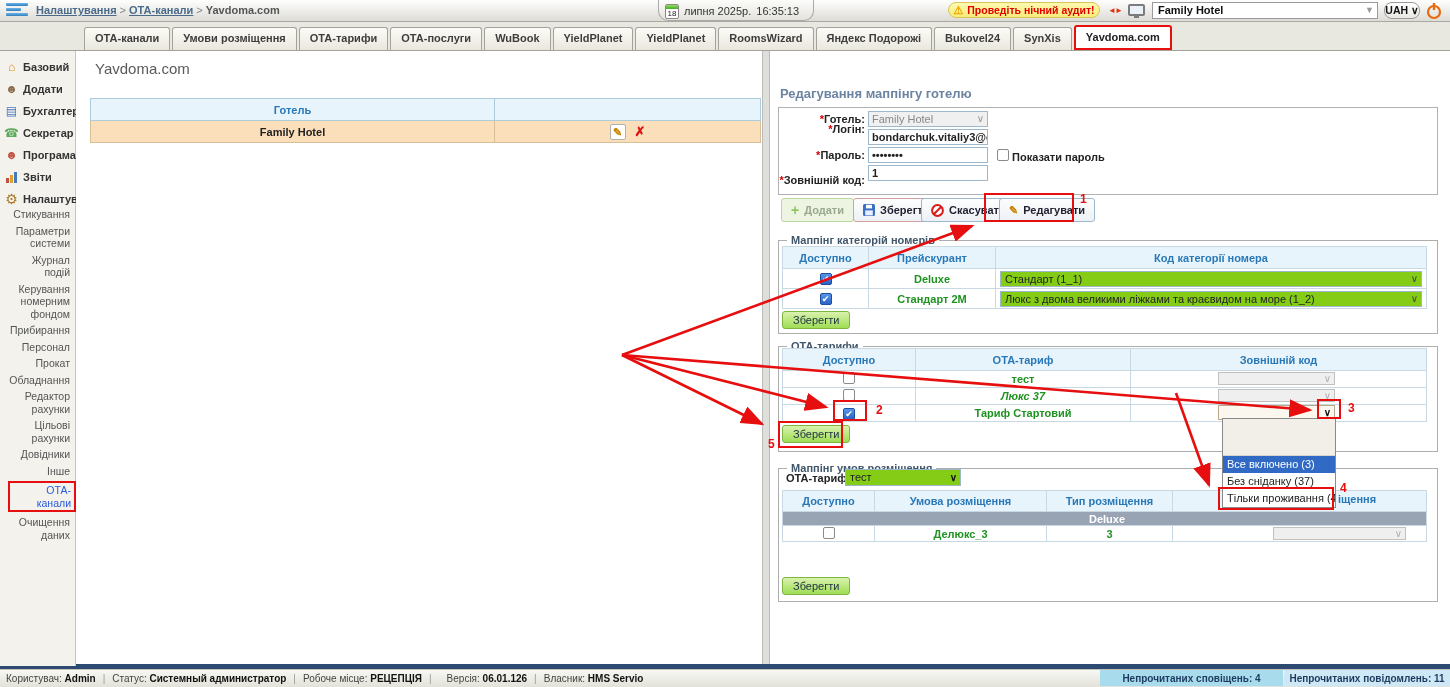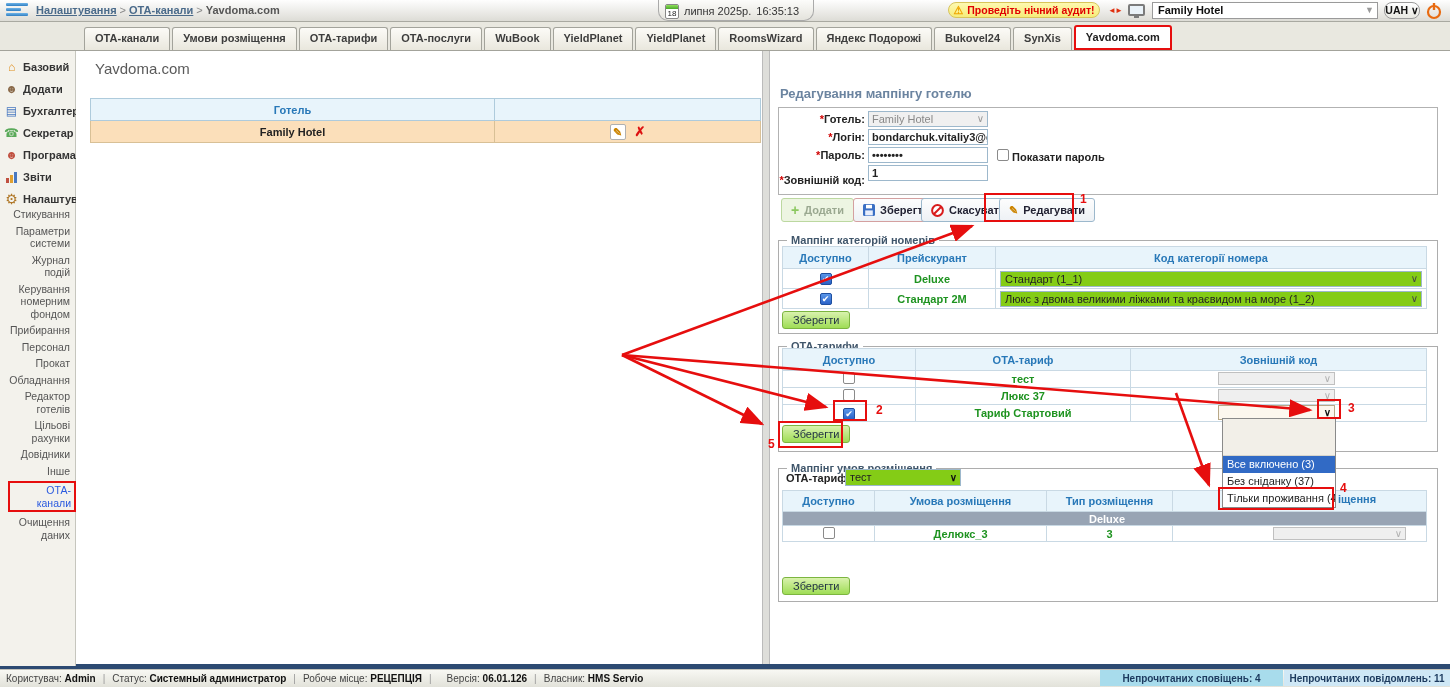--- a/index.html
+++ b/index.html
@@ -232,21 +232,21 @@
     </div>
     <div class="subs">
       <div class="sub">Стикування</div>
       <div class="sub">Параметри системи</div>
       <div class="sub">Журнал подій</div>
       <div class="sub">Керування номерним фондом</div>
       <div class="sub">Прибирання</div>
       <div class="sub">Персонал</div>
       <div class="sub">Прокат</div>
       <div class="sub">Обладнання</div>
-      <div class="sub">Редактор готелів</div>
+      <div class="sub">Редактор рахунки</div>
       <div class="sub">Цільові рахунки</div>
       <div class="sub">Довідники</div>
       <div class="sub">Інше</div>
       <div class="sub active-red">ОТА-канали</div>
       <div class="sub">Очищення даних</div>
     </div>
   </div>
 
   <div class="main-title">Yavdoma.com</div>
   <table class="htable">
@@ -269,21 +269,21 @@
   </tbody>
     </table>
 
   <div class="splitter"></div>
 
   <div class="ptitle">Редагування маппінгу готелю</div>
 
   <div class="formbox"></div>
   <div class="flabel" style="left:760px; top:113px;"><span class="req">*</span><span>Готель:</span></div>
   <div class="finput fsel" style="top:111px;"><span>Family Hotel</span><span class="ar">∨</span></div>
-  <div class="flabel" style="left:760px; top:131px;"><span class="req">*</span><span>Логін:</span></div>
+  <div class="flabel" style="left:760px; top:123px;"><span class="req">*</span><span>Логін:</span></div>
   <div class="finput" style="top:129px;">bondarchuk.vitaliy3@gmail.c</div>
   <div class="flabel" style="left:760px; top:149px;"><span class="req">*</span><span>Пароль:</span></div>
   <div class="finput" style="top:147px;">••••••••</div>
   <span class="cb" style="position:absolute; left:997px; top:149px;"></span>
   <div style="position:absolute; left:1012px; top:151px; font-size:11px; font-weight:bold; color:#222;">Показати пароль</div>
   <div class="flabel" style="left:760px; top:174px;"><span class="req">*</span><span>Зовнішній код:</span></div>
   <div class="finput" style="top:165px;">1</div>
 
   <div class="fbtn disabled" style="left:781px; top:198px;">
     <span class="plus">+</span>
@@ -355,21 +355,21 @@
         <tr class="hd" style="height:22px;">
       <td>Доступно</td>
       <td>ОТА-тариф</td>
       <td>Зовнішній код</td>
     </tr>
     <tr style="height:17px;">
       <td><span class="cb"></span></td>
       <td class="grn">тест</td>
       <td></td>
     </tr>
-    <tr style="height:17px;">
+    <tr style="height:17px;font-style:italic;">
       <td><span class="cb"></span></td>
       <td class="grn">Люкс 37</td>
       <td></td>
     </tr>
     <tr style="height:17px;">
       <td><span class="cb checked">✔</span></td>
       <td class="grn">Тариф Стартовий</td>
       <td></td>
     </tr>
   </tbody>

